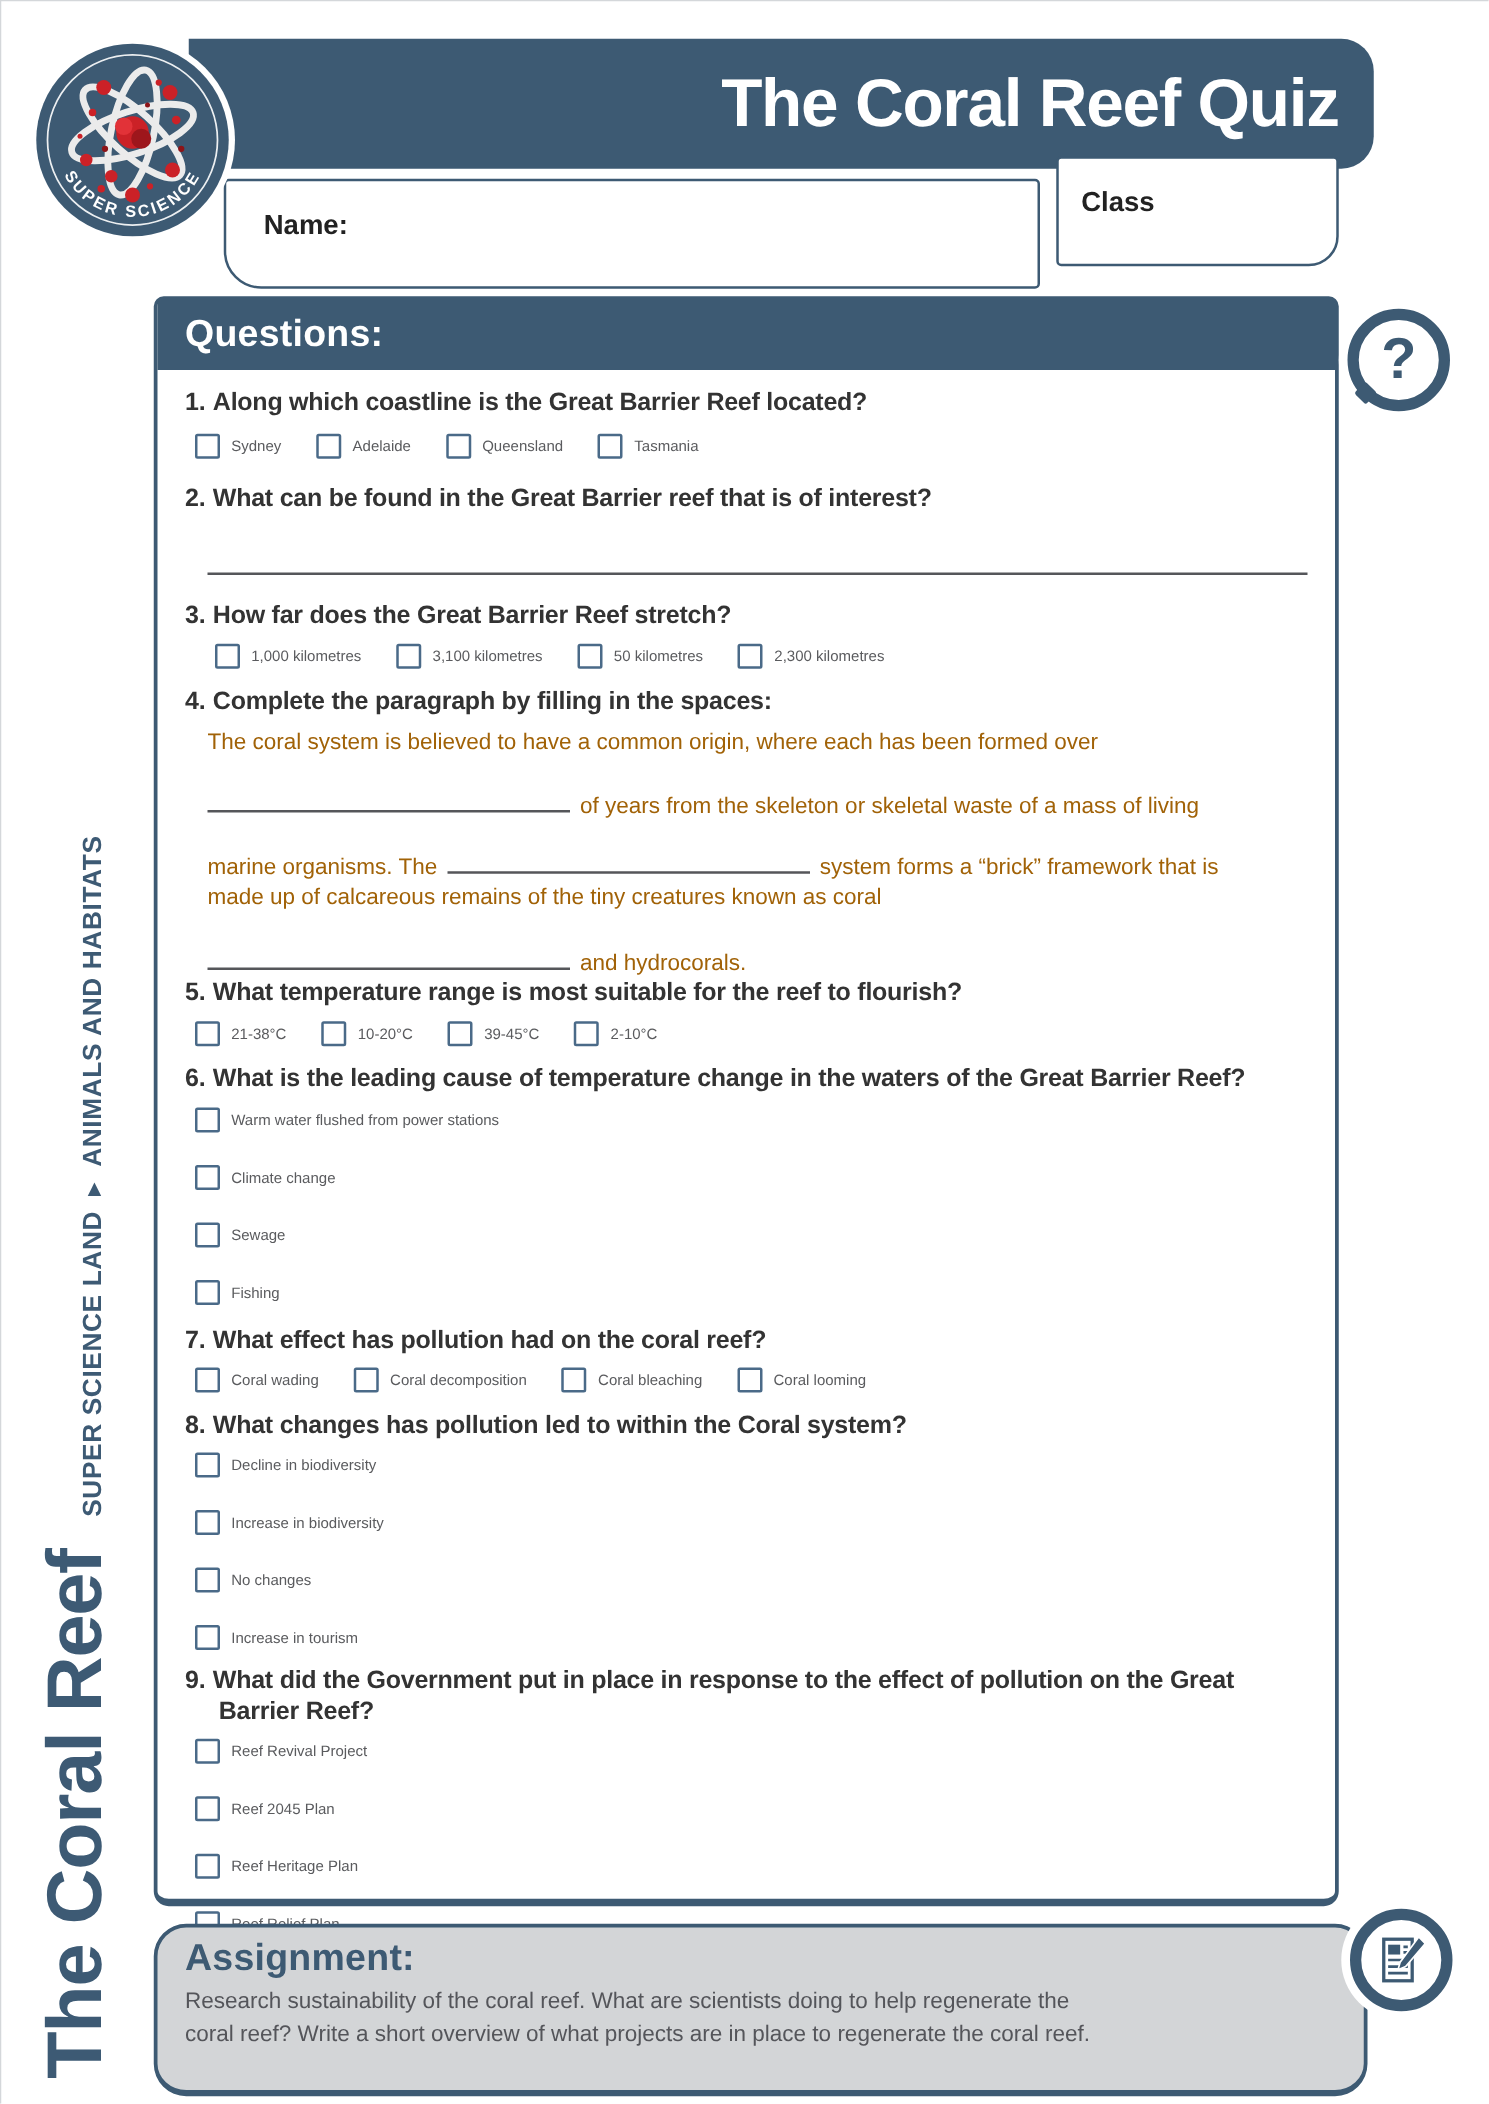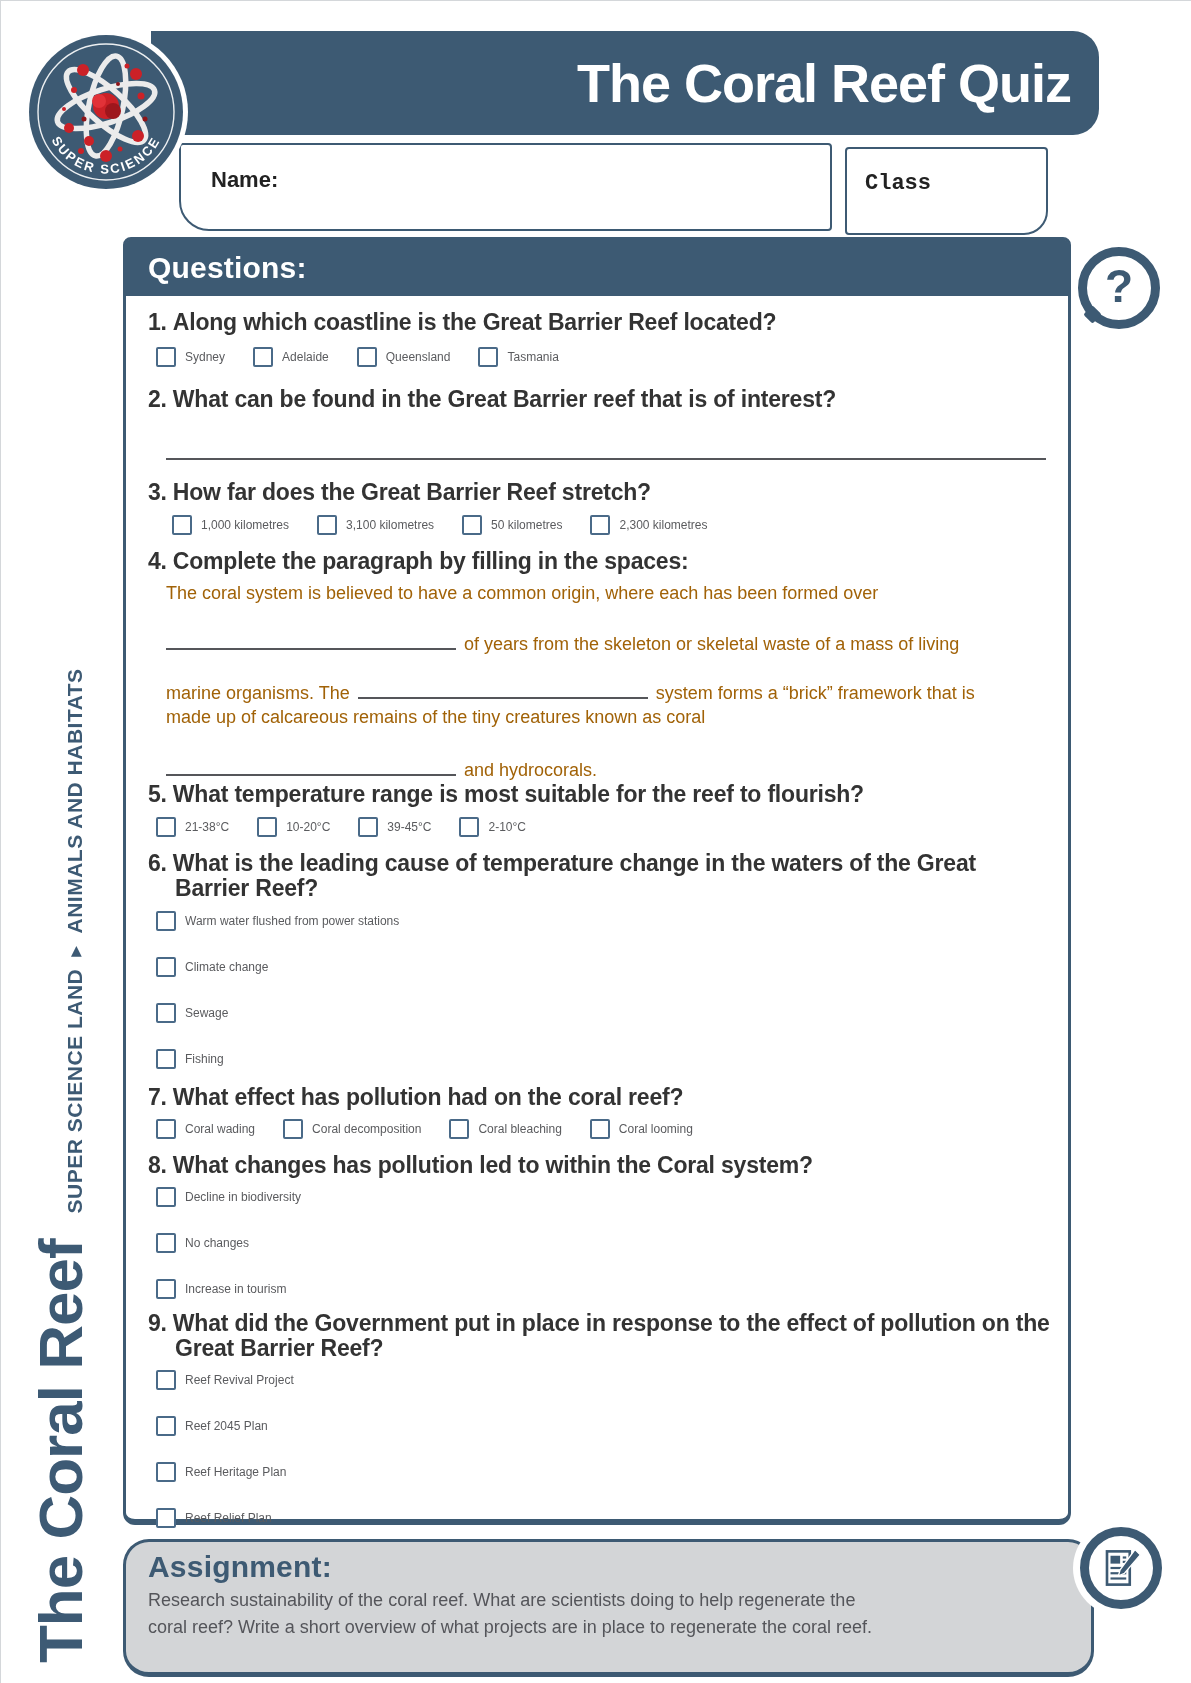--- a/index.html
+++ b/index.html
@@ -25,22 +25,22 @@
     position:absolute;right:28px;top:0;line-height:104px;color:#fff;font-size:54px;
     font-weight:bold;letter-spacing:-1px;
   }
   .logo-wrap{position:absolute;left:22px;top:28px;width:166px;height:166px;z-index:3;}
   .name-box{
     position:absolute;left:178px;top:142px;width:653px;height:88px;background:#fff;
     border:2.5px solid #3d5a73;border-radius:4px 4px 4px 30px;box-sizing:border-box;z-index:2;
   }
   .name-label{position:absolute;left:30px;top:22px;font-size:22px;font-weight:bold;color:#222;}
   .class-box{
-    position:absolute;left:844px;top:146px;width:203px;height:88px;background:#fff;
-    border:2.5px solid #3d5a73;border-radius:4px 4px 24px 4px;box-sizing:border-box;z-index:2;font-family:Liberation Mono, monospace;
+    position:absolute;left:844px;top:124px;width:226px;height:88px;background:#fff;
+    border:2.5px solid #3d5a73;border-radius:4px 4px 24px 4px;box-sizing:border-box;z-index:2;
   }
   .class-label{position:absolute;left:18px;top:22px;font-size:22px;font-weight:bold;color:#222;}
   
   .panel{
     position:absolute;left:122px;top:236px;width:948px;height:1288px;background:#fff;
     border:3px solid #3d5a73;border-bottom-width:6px;border-radius:8px 8px 12px 12px;
     box-sizing:border-box;z-index:1;
   }
   .panel-bar{
     height:56px;background:#3d5a73;border-radius:3px 3px 0 0;color:#fff;
@@ -55,21 +55,21 @@
   .badge-ring{
     width:64px;height:64px;border:9px solid #3d5a73;border-radius:50%;background:#fff;
     display:flex;align-items:center;justify-content:center;position:relative;
   }
   .badge-tail{position:absolute;left:-1px;bottom:-1px;width:13px;height:13px;background:#3d5a73;transform:rotate(45deg);border-radius:2px;}
   .badge-glyph{font-size:46px;font-weight:bold;color:#3d5a73;margin-top:-4px;}
   .badge-q{left:1070px;top:239px;}
   .badge-a{left:1072px;top:1519px;}
   
   .qhead{
-    font-size:23px;font-weight:bold;color:#333;line-height:25px;
+    font-size:20px;font-weight:bold;color:#333;line-height:25px;
     padding-left:27px;text-indent:-27px;letter-spacing:-.2px;
   }
   .qnum{margin-right:6px;}
   .opts-row{display:flex;gap:28px;margin-left:8px;line-height:26px;}
   .opts-col{display:flex;flex-direction:column;gap:20px;margin-left:8px;line-height:26px;}
   .opt{display:inline-flex;align-items:center;cursor:pointer;}
   .cb{
     width:16px;height:16px;border:2px solid #4a6a88;border-radius:2px;background:#fff;
     display:inline-block;margin-right:9px;flex:none;
   }
@@ -305,20 +305,24 @@
       <div class="qhead mt-q8">
         <span class="qnum">8.</span><span>What changes has pollution led to within the Coral system?</span>
       </div>
       <div class="opts-col mt-q8o">
         <label class="opt">
             <span class="cb"></span>
             <span class="ol">Decline in biodiversity</span>
           </label>
         <label class="opt">
             <span class="cb"></span>
+            <span class="ol">Increase in biodiversity</span>
+          </label>
+        <label class="opt">
+            <span class="cb"></span>
             <span class="ol">No changes</span>
           </label>
         <label class="opt">
             <span class="cb"></span>
             <span class="ol">Increase in tourism</span>
           </label>
       </div>
 
       <div class="qhead mt-q9">
         <span class="qnum">9.</span><span>What did the Government put in place in response to the effect of pollution on the Great Barrier Reef?</span>

